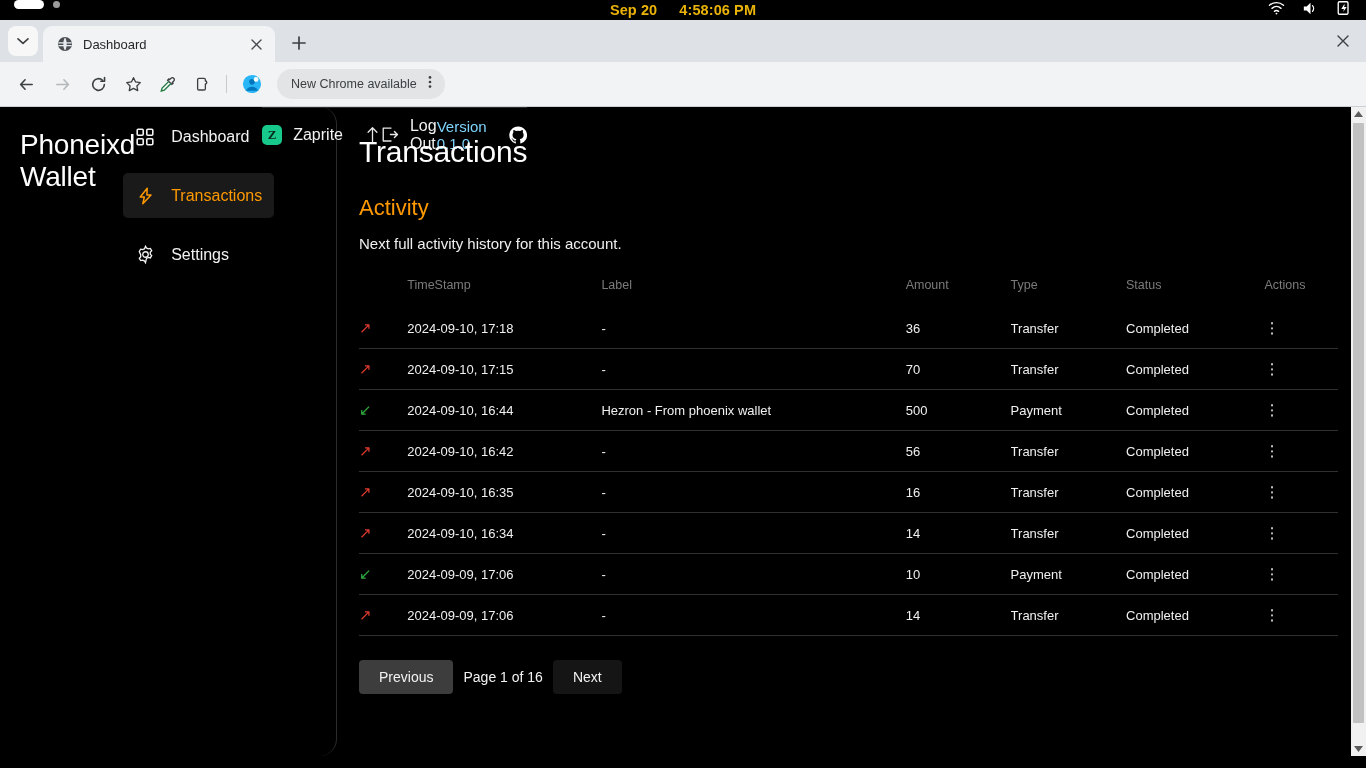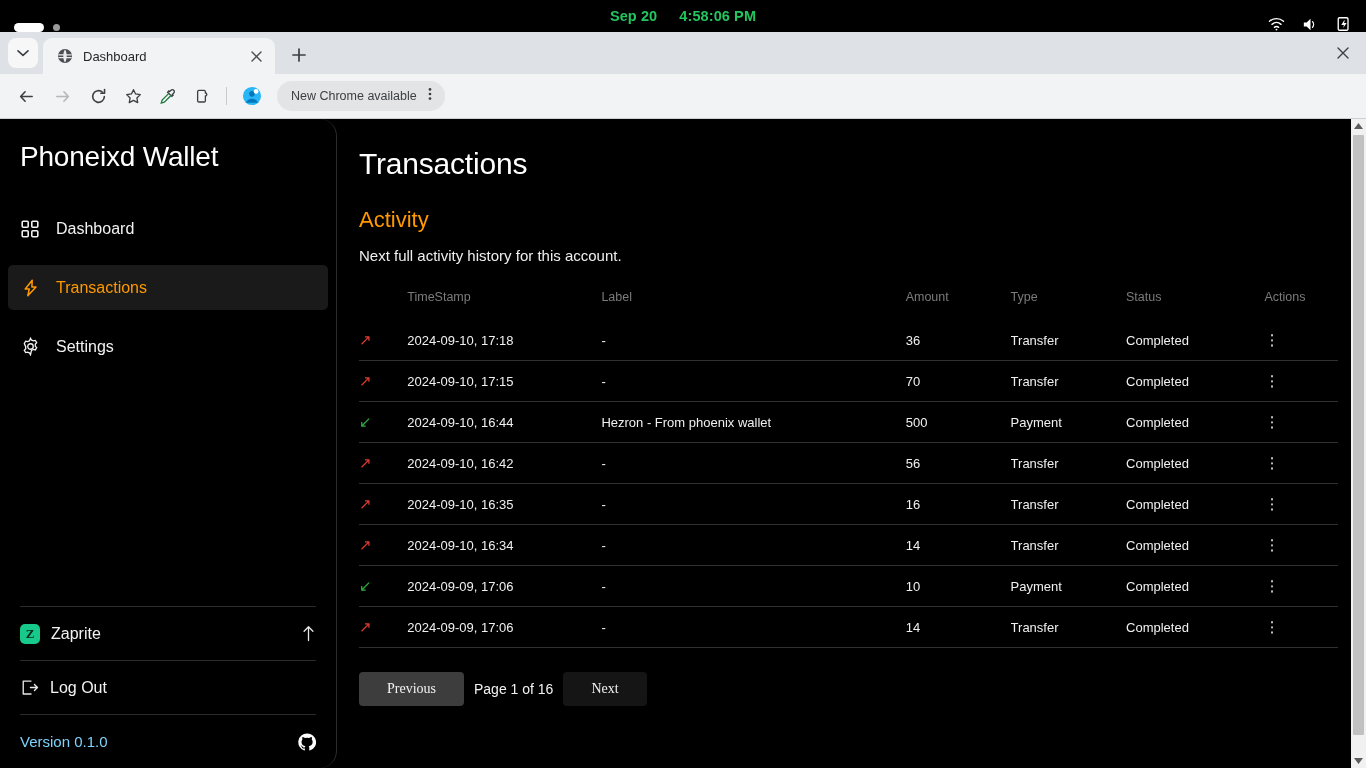--- a/index.html
+++ b/index.html
@@ -6,23 +6,23 @@
   * { box-sizing: border-box; margin: 0; padding: 0; }
   html, body {
     width: 1366px; height: 768px;
     overflow: hidden;
     background: #000;
     font-family: "Liberation Sans", sans-serif;
   }
 
   
   .os-bar {
-    height: 32px; width: 100%;
-    background: #000; color: #22c55e;
-    display: flex; align-items: flex-end;
+    height: 20px; width: 100%;
+    background: #000; color: #eab308;
+    display: flex; align-items: flex-start;
     position: relative;
   }
   .os-left { display: flex; align-items: center; gap: 9px; padding-left: 14px; }
   .os-pill { width: 30px; height: 9px; border-radius: 5px; background: #fff; }
   .os-dot { width: 7px; height: 7px; border-radius: 50%; background: #9a9a9a; }
   .os-center {
     position: absolute; left: 0; right: 0; top: 0; bottom: 0;
     display: flex; align-items: center; justify-content: center; gap: 22px;
     font-size: 14.5px; font-weight: bold; letter-spacing: .1px;
     pointer-events: none;
@@ -121,21 +121,21 @@
   .viewport {
     width: 1366px; height: 649px;
     display: flex; background: #000; position: relative;
   }
 
   
   .sidebar {
     width: 337px; flex: none; height: 100%;
     background: #000;
     border-right: 1px solid #2b2b2b;
-    display: flex; flex-direction: column;
+    display: flex; 
     padding: 0 20px;
     border-radius: 17px;
   }
   .brand {
     font-size: 28px; color: #fff; font-weight: normal;
     margin-top: 22px; margin-bottom: 26px; letter-spacing: -.2px;
   }
   .nav { display: flex; flex-direction: column; }
   .nav-item {
     height: 45px; display: flex; align-items: center; gap: 16px;
@@ -192,22 +192,22 @@
   .dir.out { color: #e03a2f; }
   .dir.in { color: #2faa3f; }
   .kebab { color: #e8e8e8; font-size: 15px; letter-spacing: 0; line-height: 1; }
 
   .footer-row {
     display: flex; align-items: center; margin-top: 24px;
   }
   .pager { display: flex; align-items: center; }
   .pg-btn {
     font-size: 14px; color: #f2f2f2; border: none; cursor: pointer;
-    padding: 9px 28px; border-radius: 4px;
-    font-family: Liberation Serif, serif;
+    padding: 9px 20px; border-radius: 4px;
+    font-family: Liberation Sans, sans-serif;
   }
   .pg-btn.prev { background: #3d3d3d; }
   .pg-btn.next { background: #151515; }
   .pg-label { font-size: 14px; color: #f2f2f2; padding: 0 10px; }
   .export-btn {
     margin-left: auto; background: #f90; color: #fff;
     border: none; cursor: pointer;
     font-size: 15px; padding: 14px 22px; border-radius: 3px;
     font-family: "Liberation Sans", sans-serif;
   }

